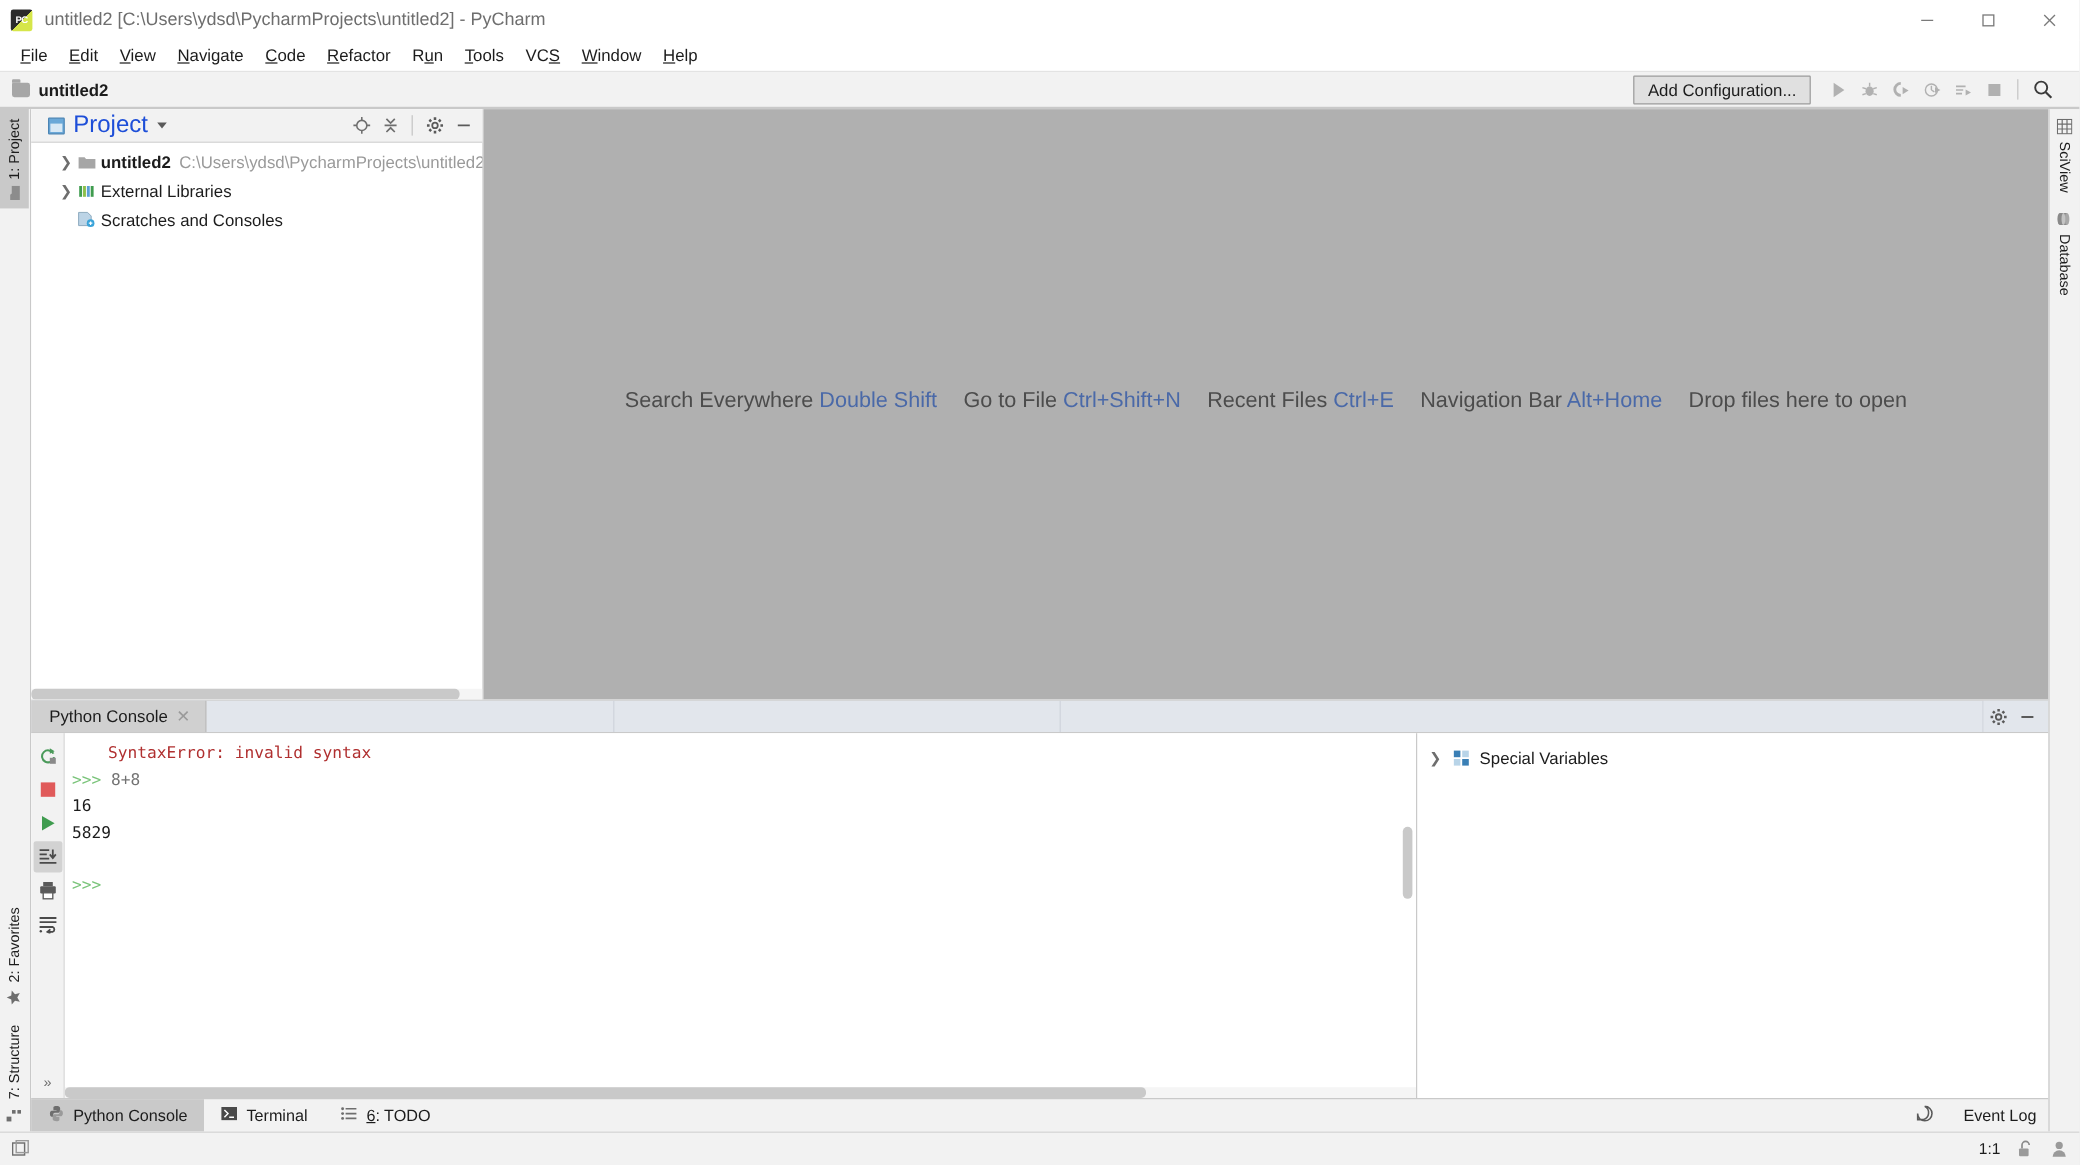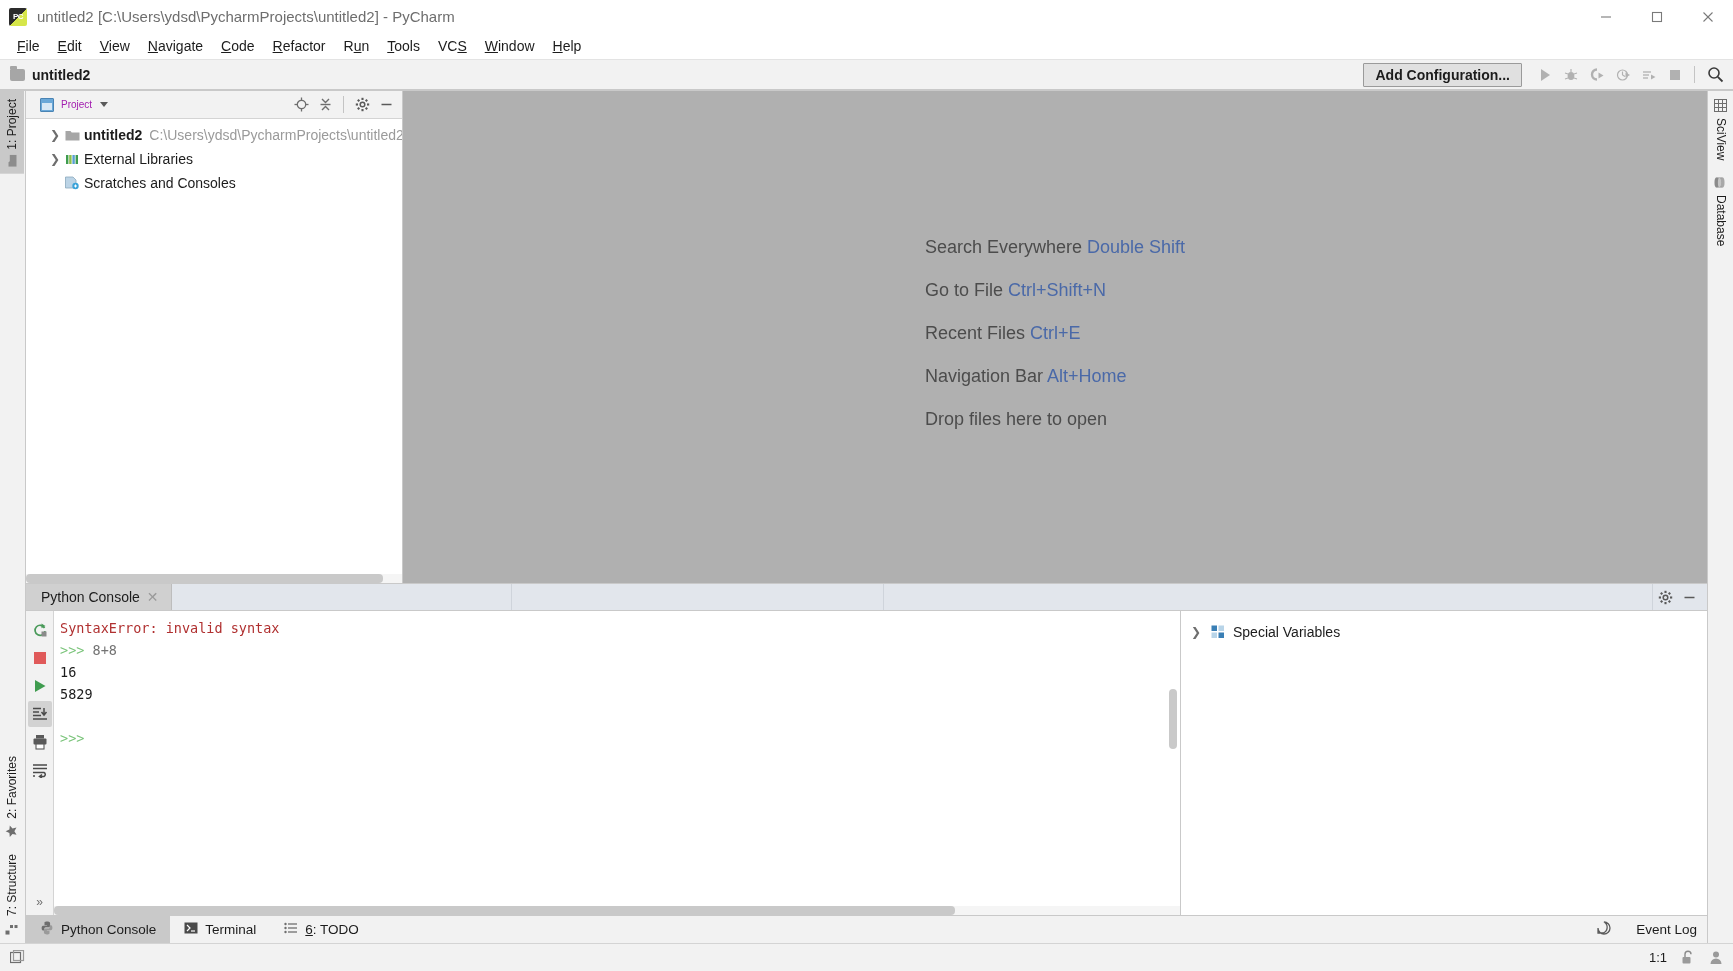--- a/index.html
+++ b/index.html
@@ -58,21 +58,21 @@
   }
   .crumb-folder {
     width: 15px; height: 12px; background: #a6a6a6;
     border-radius: 1px 2px 2px 2px; margin-right: 7px; position: relative;
   }
   .crumb-folder::before {
     content: ""; position: absolute; top: -3px; left: 0;
     width: 7px; height: 3px; background: #a6a6a6; border-radius: 1px 1px 0 0;
   }
   .crumb-text { font-size: 14px; font-weight: bold; color: #1c1c1c; }
-  .nav-right { margin-left: auto; display: flex; align-items: center; padding-right: 4px; font-weight: bold; }
+  .nav-right { margin-left: auto; display: flex; align-items: center; padding-right: 17px; }
   .addconfig {
     font-size: 14px; color: #1c1c1c;
     background: #e0e0e0; border: 1px solid #9a9a9a;
     padding: 3px 11px; border-radius: 1px; margin-right: 10px;
     white-space: nowrap;
   }
   .runicon {
     width: 26px; height: 24px; display: flex; align-items: center; justify-content: center;
     opacity: 0.38;
   }
@@ -123,21 +123,21 @@
     background: #f2f2f2; border-bottom: 1px solid #d4d4d4;
     display: flex; align-items: center; padding: 0 4px 0 14px;
   }
   .tw-badge {
     width: 14px; height: 14px; background: #6aa8d8; border: 1px solid #4a84b4;
     border-radius: 1px; margin-right: 7px; position: relative;
   }
   .tw-badge::after {
     content: ""; position: absolute; left: 1px; top: 4px; right: 1px; bottom: 1px; background: #d7e8f5;
   }
-  .tw-title { font-size: 10px; color: #a21caf; }
+  .tw-title { font-size: 20px; color: #1d4ed8; }
   .tw-caret {
     width: 0; height: 0; margin-left: 8px;
     border-left: 4px solid transparent; border-right: 4px solid transparent;
     border-top: 5px solid #5a5a5a;
   }
   .tw-actions { margin-left: auto; display: flex; align-items: center; }
   .twbtn { width: 24px; height: 24px; display: flex; align-items: center; justify-content: center; }
 
   .tree { flex: 1 1 auto; padding-top: 4px; position: relative; overflow: hidden; }
   .tree-row {
@@ -158,21 +158,21 @@
     background: #f5f5f5;
   }
   .hscroll .thumb { height: 9px; width: 95%; background: #c9c9c9; border-radius: 4px; }
 
   
   .editor-empty {
     flex: 1 1 auto; background: #b0b0b0;
     display: flex; flex-direction: column; align-items: center; justify-content: center;
     min-width: 0;
   }
-  .hints { display: flex; flex-direction: column; gap: 22px; margin-top: -8px; }
+  .hints { display: flex; flex-direction: row; gap: 22px; margin-top: -8px; }
   .hint { font-size: 18px; color: #4c4c4c; white-space: nowrap; }
   .hint .key { color: #4a69a8; }
 
   
   .console-tw {
     flex: 1 1 auto; display: flex; flex-direction: column;
     background: #ffffff; min-height: 0;
     border-top: 1px solid #c9c9c9;
   }
   .console-tabbar {
@@ -198,21 +198,21 @@
   .gbtn { width: 24px; height: 26px; display: flex; align-items: center; justify-content: center; }
   .gbtn.sel { background: #d2d2d2; border-radius: 2px; }
   .gmore { margin-top: auto; margin-bottom: 6px; color: #6e6e6e; font-size: 12px; }
 
   .console-out {
     flex: 1 1 auto; position: relative; background: #ffffff;
     font-family: "DejaVu Sans Mono", monospace; font-size: 13.5px;
     padding: 6px 0 0 6px; overflow: hidden; min-width: 0;
   }
   .cline { height: 22px; line-height: 22px; white-space: pre; color: #1c1c1c; }
-  .c-err { color: #b03030; }
+  .c-err { color: #b03030; margin-left: 30px; }
   .c-prompt { color: #7ac47a; }
   .c-code { color: #737373; }
   .vscroll-c {
     position: absolute; right: 3px; top: 78px; width: 8px; height: 60px;
     background: #c9c9c9; border-radius: 4px;
   }
   .hscroll-c {
     position: absolute; left: 0; bottom: 0; height: 9px; width: 100%; background: #f5f5f5;
   }
   .hscroll-c .thumb { height: 9px; width: 80%; background: #c9c9c9; border-radius: 4px; }

